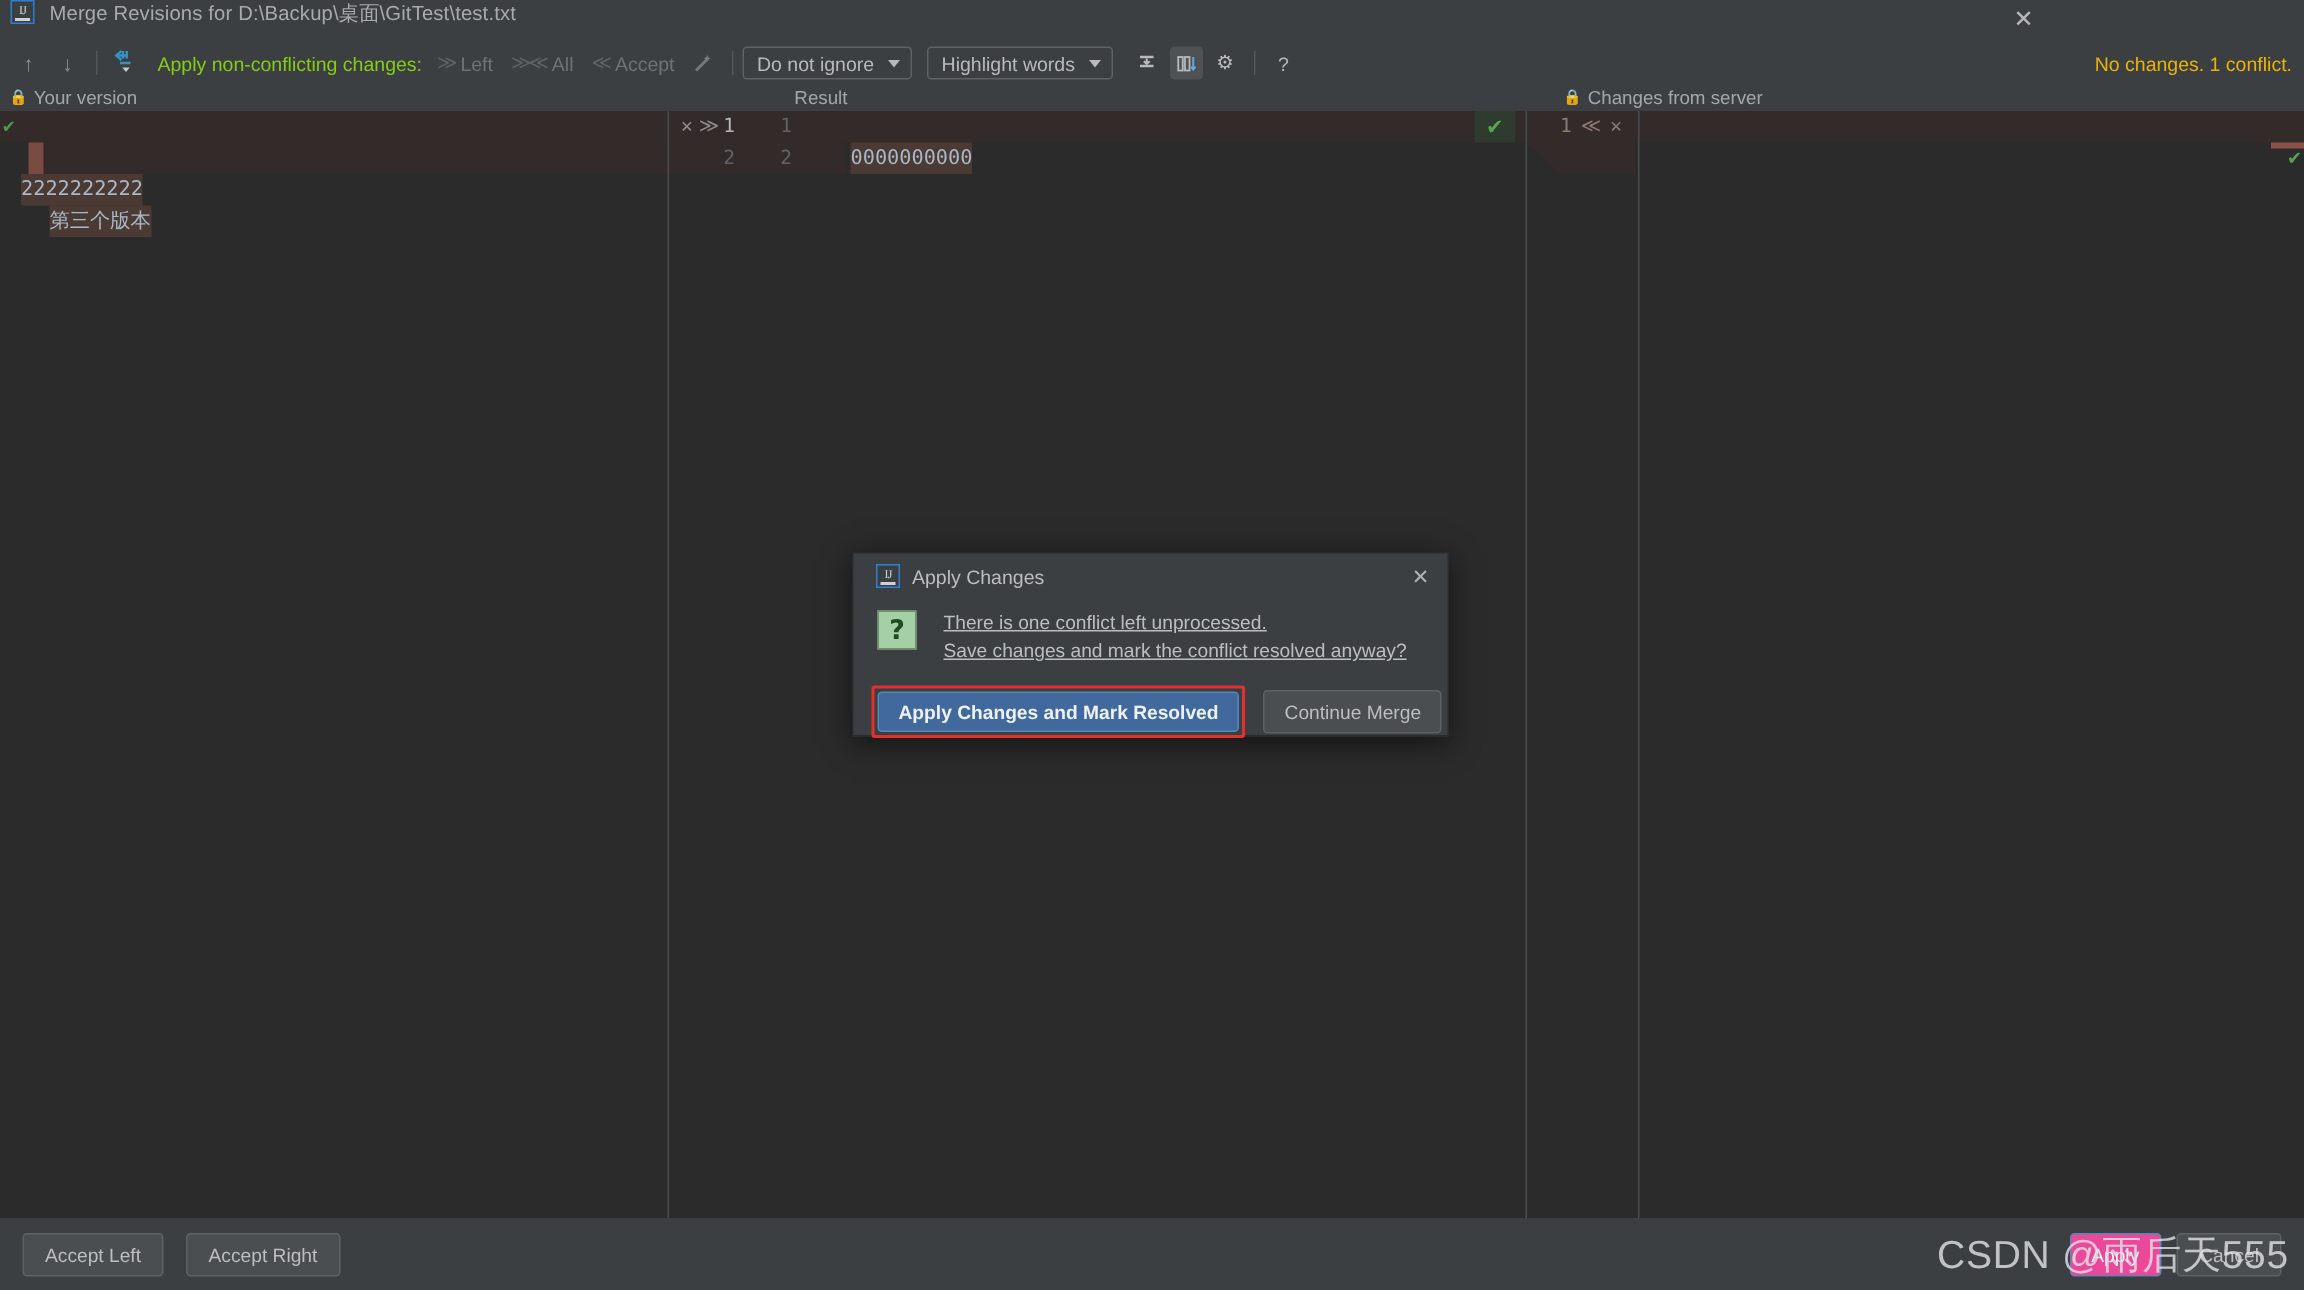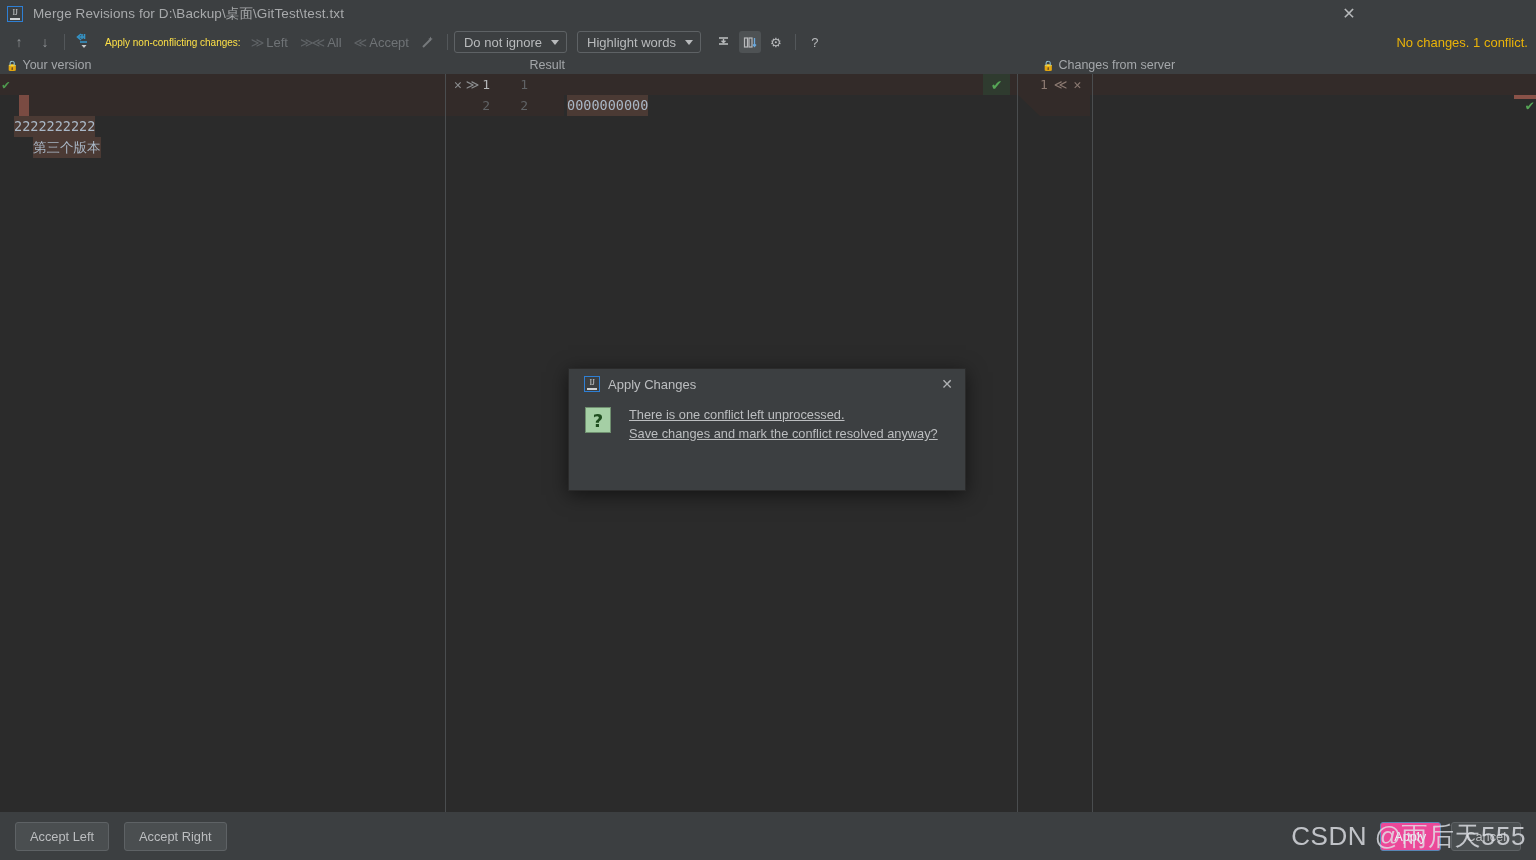--- a/index.html
+++ b/index.html
@@ -8,21 +8,21 @@
     background: #3c3f41;
     font-family: "Liberation Sans", "DejaVu Sans", sans-serif;
     overflow: hidden;
     -webkit-font-smoothing: antialiased;
   }
   .app { position: relative; width: 1536px; height: 860px; background: #3c3f41; }
 
   
   .titlebar {
     position: absolute; top: 0; left: 0; width: 1372px; height: 28px;
-    background: #3c3f41; display: flex; align-items: center;
+    background: #3c3f41; display: flex; 
   }
   .ij-logo {
     width: 16px; height: 16px; margin-left: 7px; margin-right: 10px;
     background: #3c3f41; border: 1.5px solid #2e7fd4; position: relative;
     flex: 0 0 auto;
   }
   .ij-logo::after {
     content: "IJ"; position: absolute; left: 0; right: 0; top: -1px;
     font-size: 8px; line-height: 13px; text-align: center; color: #cfd2d4;
     font-family: "Liberation Serif", serif; letter-spacing: -0.5px;
@@ -44,21 +44,21 @@
     display: flex; align-items: center; background: #3c3f41;
   }
   .tb-icon {
     width: 22px; height: 22px; display: flex; align-items: center;
     justify-content: center; color: #8e9194; font-size: 14px;
     margin: 0 2px; flex: 0 0 auto;
   }
   .tb-icon.first { margin-left: 8px; }
   .tb-sep { width: 1px; height: 16px; background: #53575a; margin: 0 6px; flex:0 0 auto;}
   .tb-merge-icon { width: 24px; height: 22px; position: relative; flex:0 0 auto; margin-right:4px;}
-  .tb-label { font-size: 10px; color: #fde047; margin-left: 6px; margin-right: 4px; white-space: nowrap;}
+  .tb-label { font-size: 13px; color: #84cc16; margin-left: 6px; margin-right: 4px; white-space: nowrap;}
   .apply-link {
     display: flex; align-items: center; gap: 4px;
     font-size: 13px; color: #6f7376; margin: 0 6px; white-space: nowrap;
   }
   .apply-link .chev { color: #5f6366; font-size: 13px; letter-spacing:-2px; }
   .combo {
     height: 22px; border: 1px solid #5e6265; border-radius: 3px;
     background: #3c3f41; display: flex; align-items: center;
     padding: 0 7px 0 9px; gap: 9px; font-size: 13px; color: #b8babc;
     margin-right: 10px; white-space: nowrap;
@@ -359,20 +359,26 @@
       <div class="dlg-title-text">Apply Changes</div>
       <div class="dlg-close">✕</div>
     </div>
     <div class="dlg-body">
       <div class="q-icon">?</div>
       <div class="dlg-msg">
         <div>There is one conflict left unprocessed.</div>
         <div>Save changes and mark the conflict resolved anyway?</div>
       </div>
     </div>
+    <div class="dlg-buttons">
+      <div class="btn-primary-wrap">
+        <button class="btn-primary">Apply Changes and Mark Resolved</button>
+      </div>
+      <button class="btn-secondary">Continue Merge</button>
+    </div>
   </div>
 
   <div class="bottombar">
     <button class="bbtn">Accept Left</button>
     <button class="bbtn">Accept Right</button>
     <div class="bottom-right">
       <button class="bbtn sel">Apply</button>
       <button class="bbtn rt" style="margin-left:10px;">Cancel</button>
     </div>
   </div>

